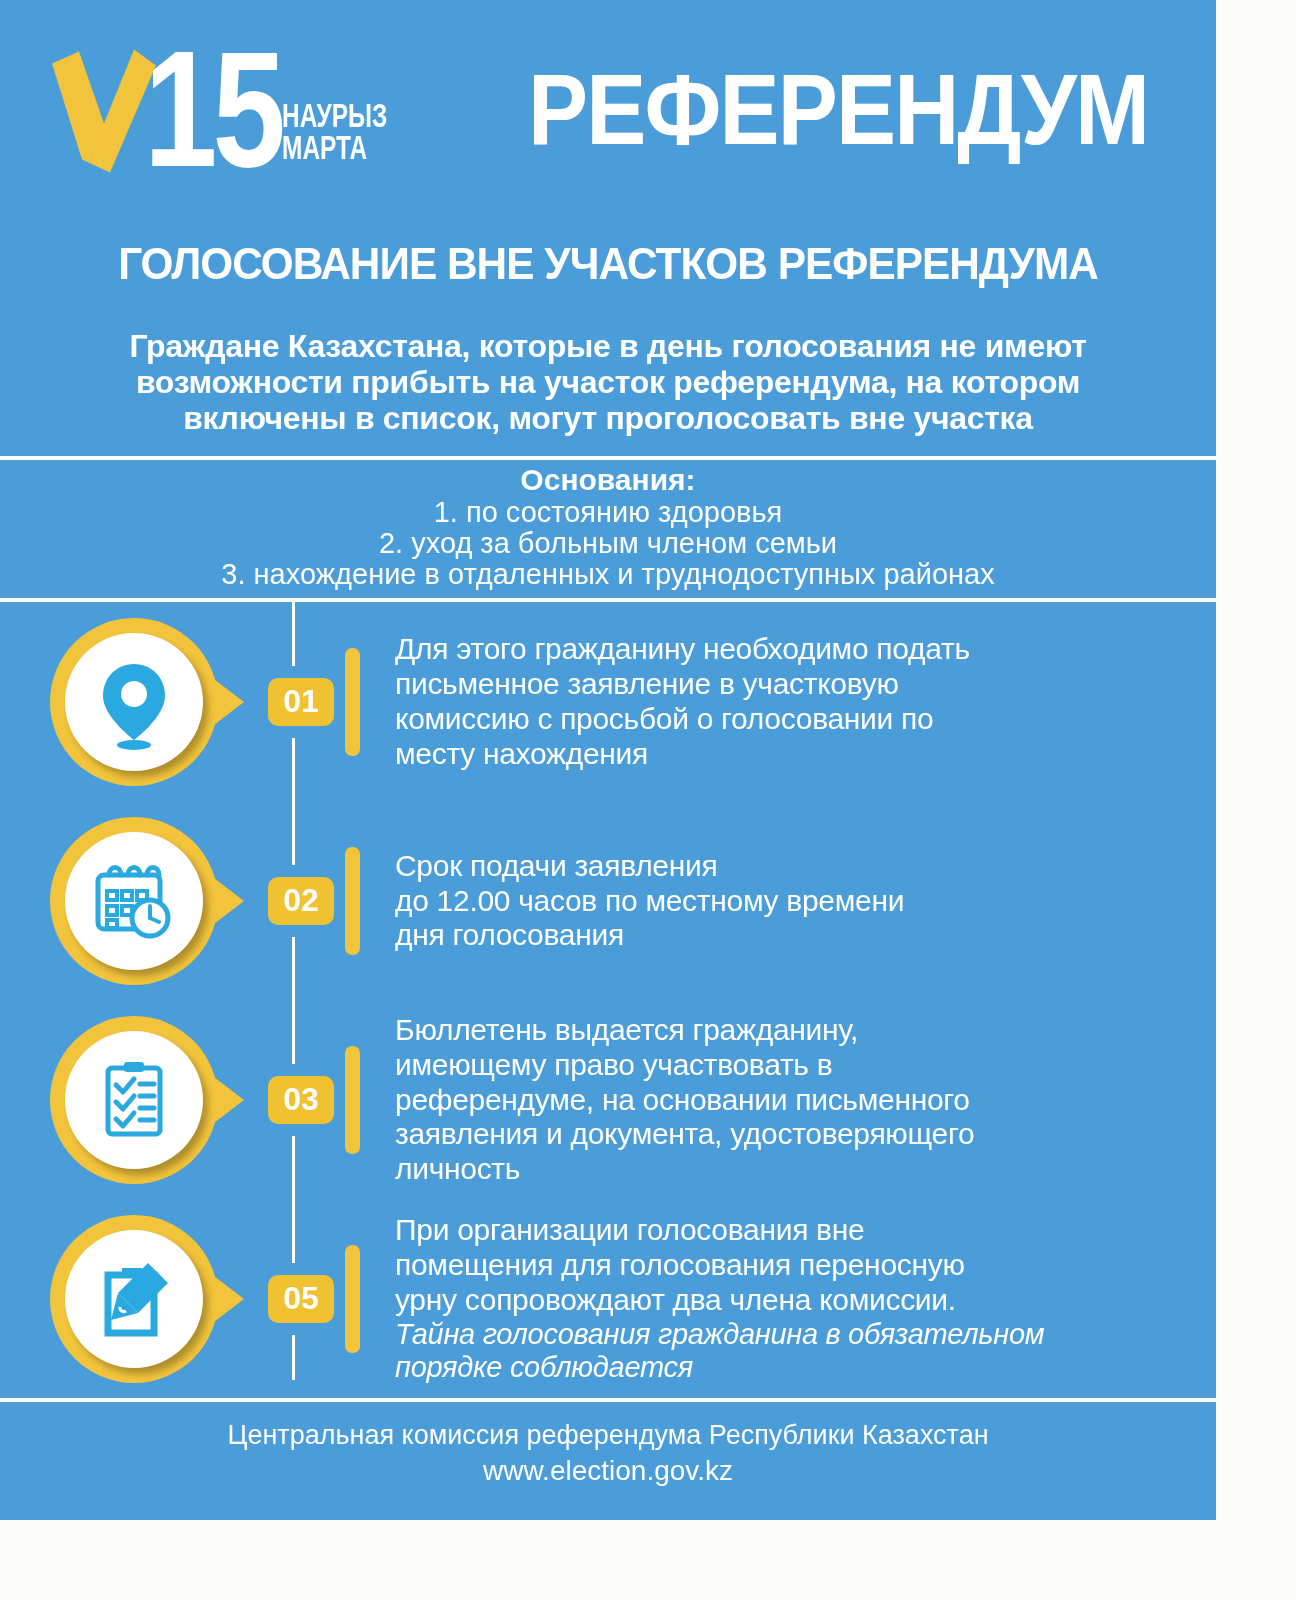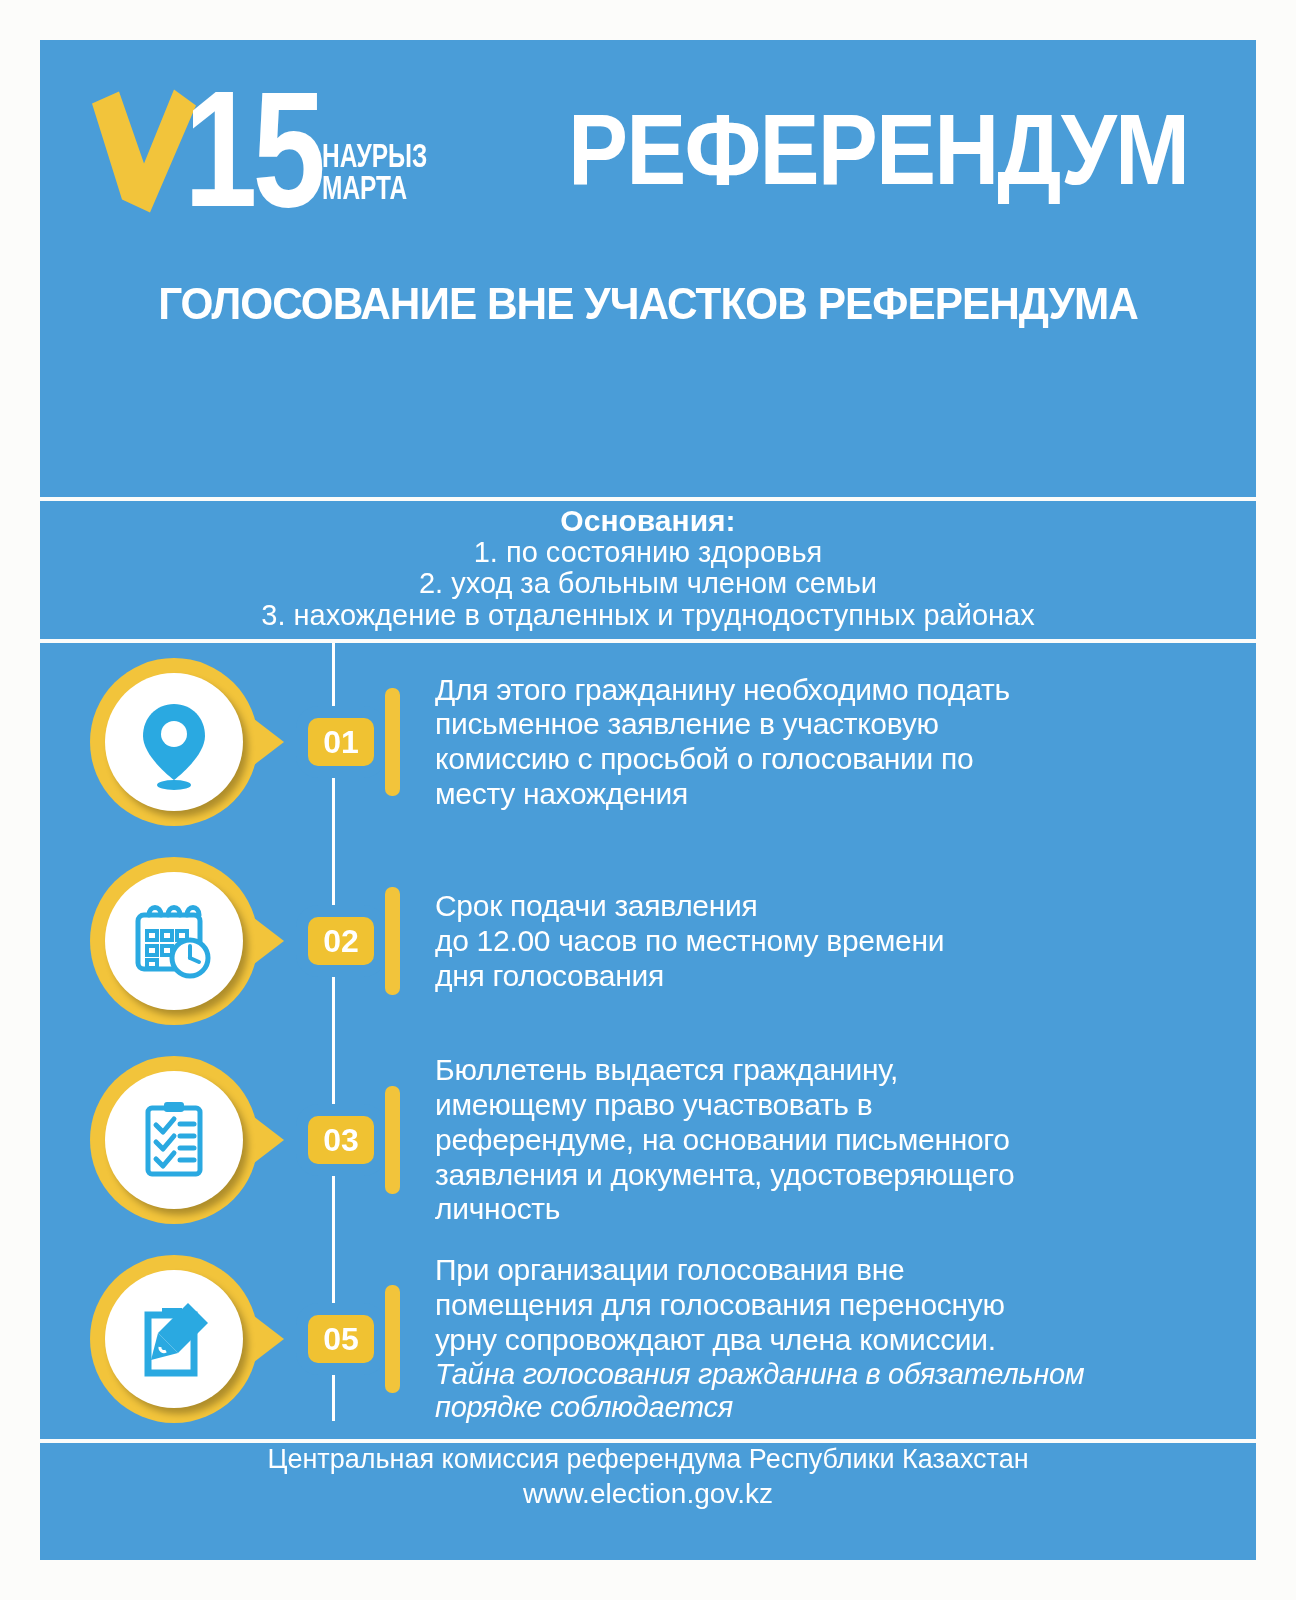--- a/index.html
+++ b/index.html
@@ -1,17 +1,17 @@
 <!DOCTYPE html>
 <html><head>
 <meta charset="utf-8">
 <style>
   * { margin:0; padding:0; box-sizing:border-box; }
   html,body { width:1296px; height:1600px; background:#FCFCFA; font-family:"Liberation Sans","DejaVu Sans",sans-serif; }
-  .poster { position:relative; width:1216px; height:1520px; margin:40px; display:flex; flex-direction:column; gap:4px;justify-content:space-between; }
+  .poster { position:relative; width:1216px; height:1520px; display:flex; flex-direction:column; gap:4px;justify-content:space-between; }
   .sec { background:#4A9DD8; color:#fff; }
 
   
   .sec-header { position:relative; height:463px; }
   .logo { position:absolute; left:52px; top:40px; display:flex; align-items:flex-end; height:134px; }
   .logo-check { width:104px; height:128px; flex:none; }
   .logo-day { font-size:165px; font-weight:700; line-height:0.79; letter-spacing:-6px; transform:scaleX(0.8); transform-origin:left bottom; margin-left:-12px; }
   .logo-months { font-weight:700; font-size:34px; line-height:0.94; transform:scaleX(0.72); transform-origin:left bottom; margin-left:-34px; margin-bottom:10px; letter-spacing:0; }
   .title-block { position:absolute; left:528px; top:58px; }
   .tagline { color:#F2C43B; font-weight:700; font-size:27px; letter-spacing:-0.5px; }
@@ -34,21 +34,21 @@
     border-top:26px solid transparent; border-bottom:26px solid transparent; border-left:34px solid #F2C43B; }
   .icon-inner { position:absolute; inset:15px; background:#fff; border-radius:50%; box-shadow:5px 6px 7px rgba(0,0,0,0.28); display:flex; align-items:center; justify-content:center; }
   .badge { position:absolute; left:268px; top:50%; transform:translateY(-50%); width:66px; height:48px;
     background:#F0C232; border-radius:10px; display:flex; align-items:center; justify-content:center;
     color:#fff; font-weight:700; font-size:32px; box-shadow:0 0 0 12px #4A9DD8; }
   .bar { position:absolute; left:345px; top:50%; transform:translateY(-50%); width:15px; height:108px; background:#F2C43B; border-radius:7px; }
   .step-text { margin-left:395px; padding-right:45px; font-size:30px; font-weight:400; line-height:1.16; white-space:pre-line; letter-spacing:-0.3px; }
   .step-note { display:block; font-style:italic; font-size:29px; line-height:1.16; white-space:pre-line; }
 
   
-  .sec-footer { height:119px; text-align:center; }
+  .sec-footer { height:119px; text-align:center; padding-top:17px; }
   .footer-org { font-size:27px; line-height:1.25; }
   .footer-site { font-size:28px; line-height:1.3; }
 </style>
 </head>
 <body>
 
 <div class="poster">
 
   <section class="sec sec-header">
     <div class="logo">
@@ -58,20 +58,23 @@
       <div class="logo-day">15</div>
       <div class="logo-months">
         <div>НАУРЫЗ</div>
         <div>МАРТА</div>
       </div>
     </div>
     <div class="title-block">
       <div class="big-title">РЕФЕРЕНДУМ</div>
     </div>
     <h1 class="heading">ГОЛОСОВАНИЕ ВНЕ УЧАСТКОВ РЕФЕРЕНДУМА</h1>
+    <p class="intro">Граждане Казахстана, которые в день голосования не имеют
+возможности прибыть на участок референдума, на котором
+включены в список, могут проголосовать вне участка</p>
   </section>
 
   <section class="sec sec-basis">
     <div class="basis-title">Основания:</div>
     <div class="basis-item">1. по состоянию здоровья</div>
     <div class="basis-item">2. уход за больным членом семьи</div>
     <div class="basis-item">3. нахождение в отдаленных и труднодоступных районах</div>
   </section>
 
   <section class="sec sec-steps">

